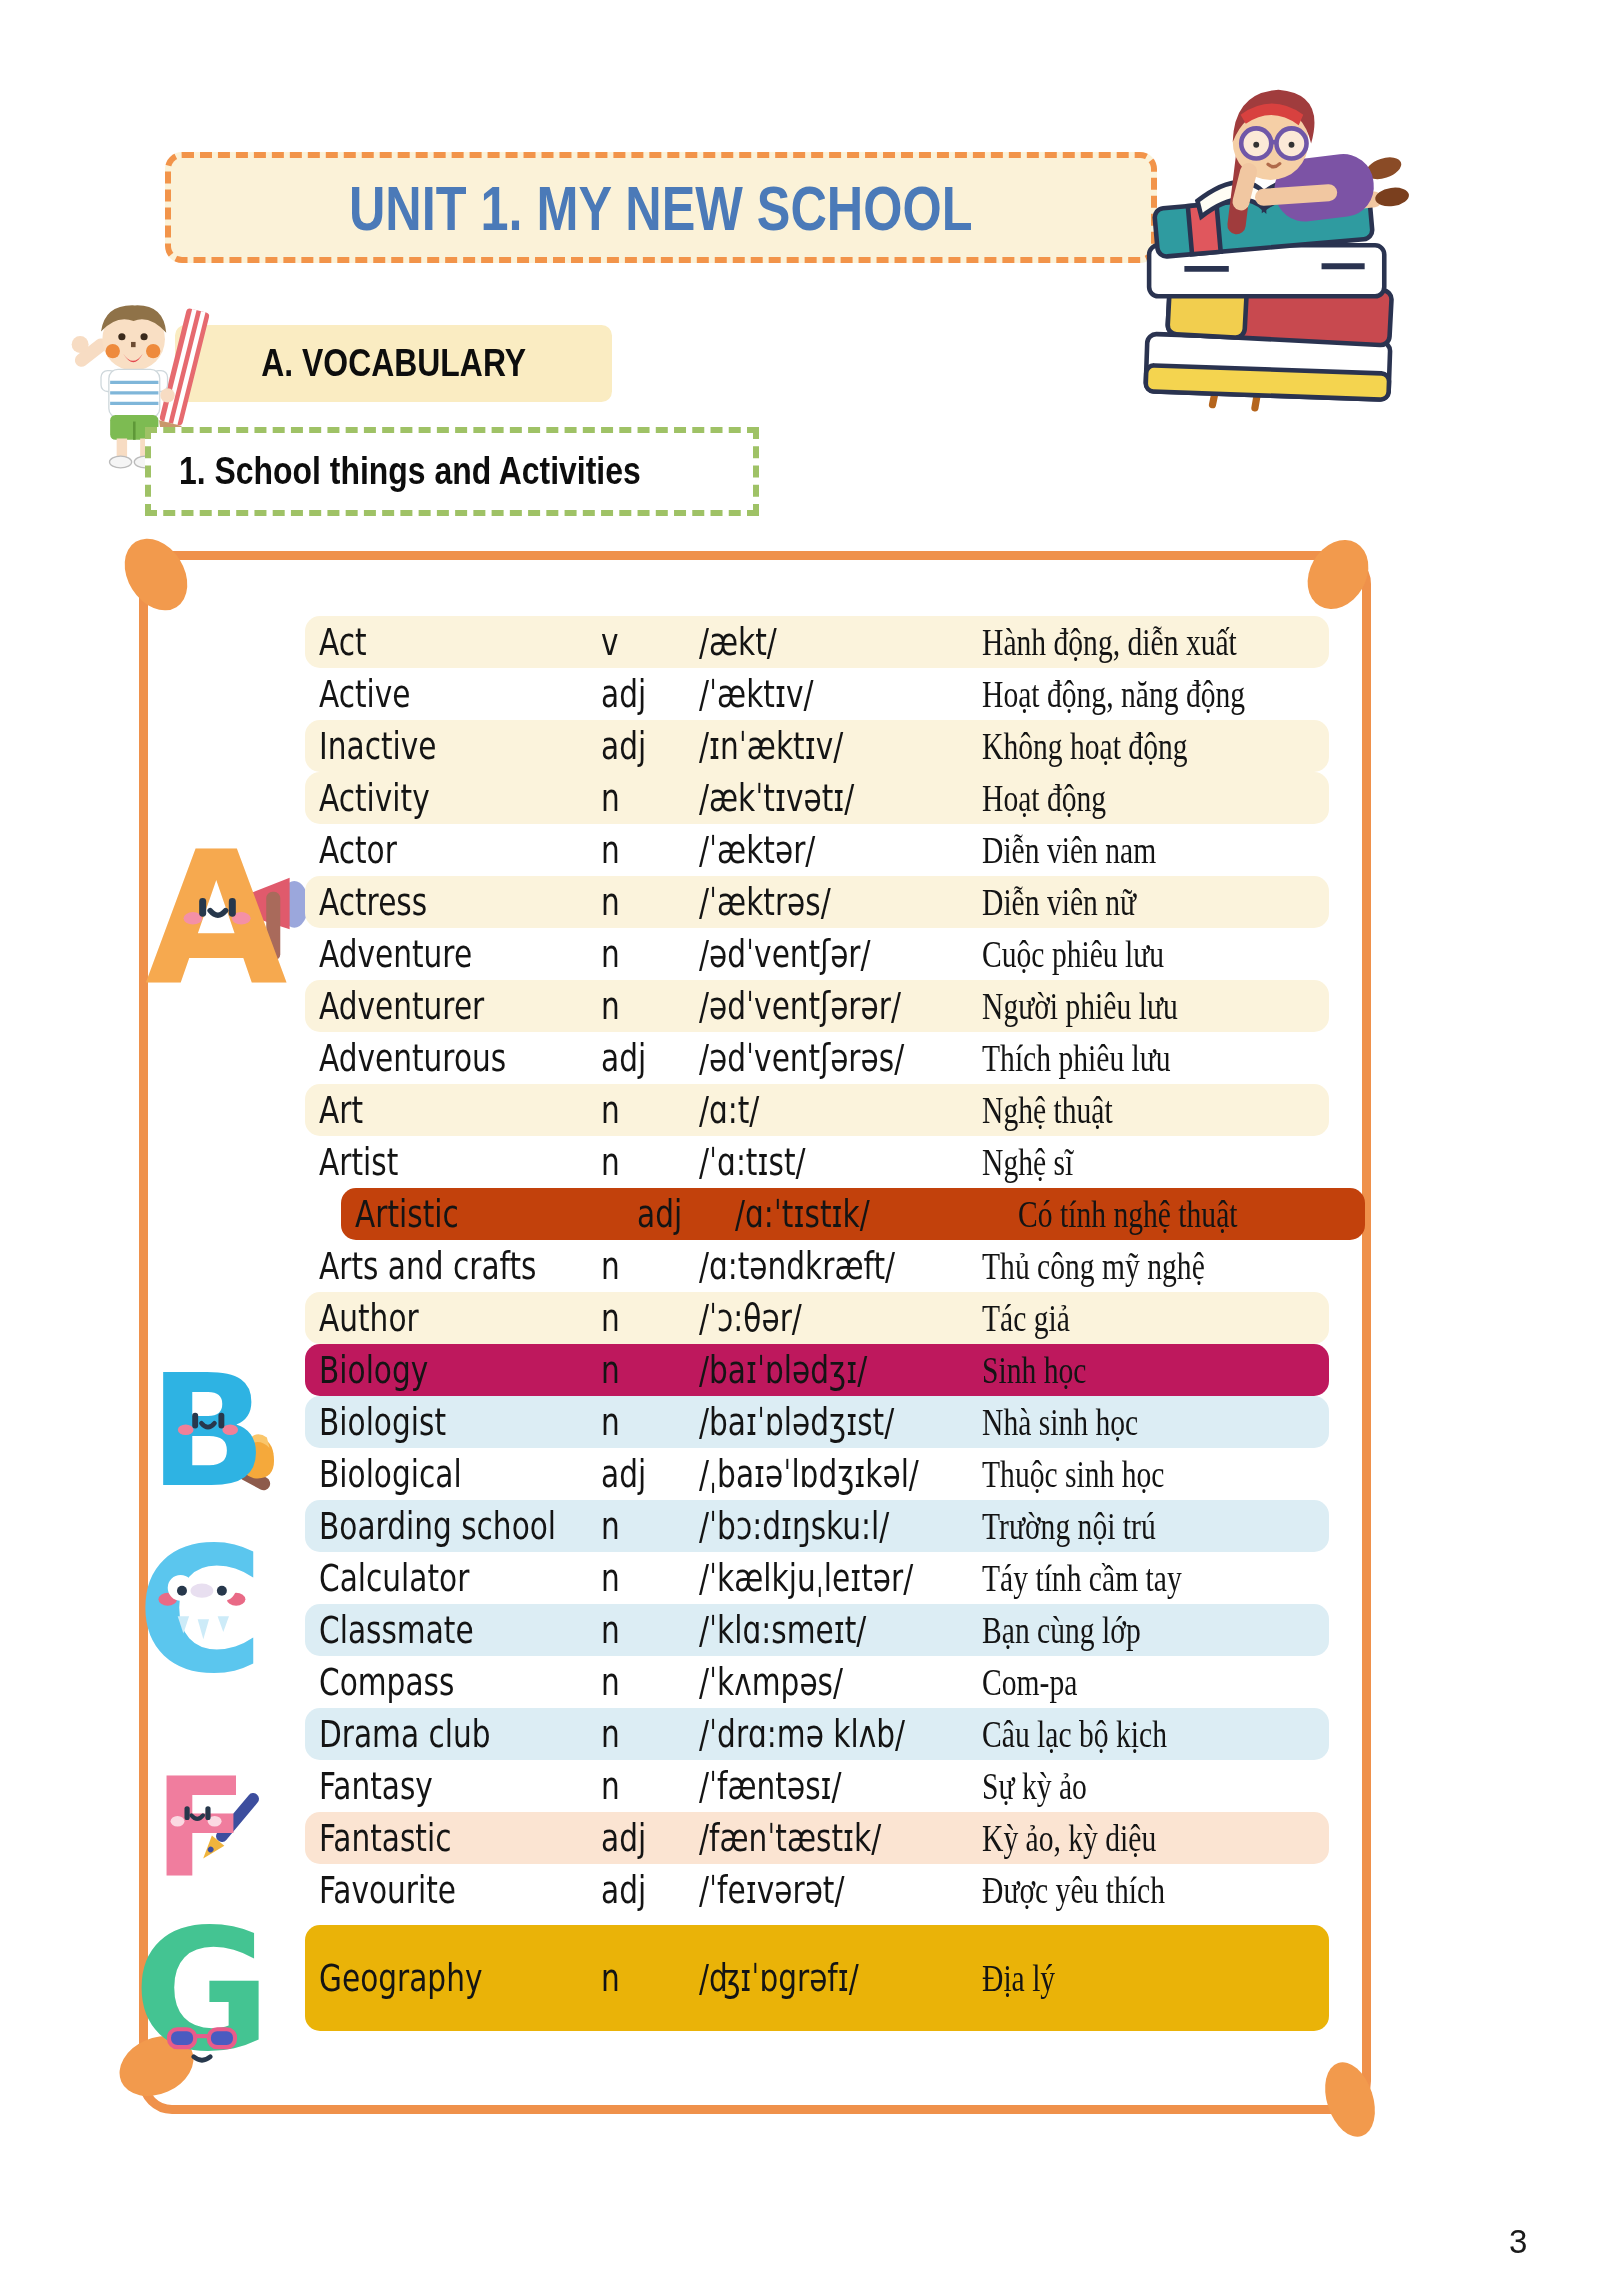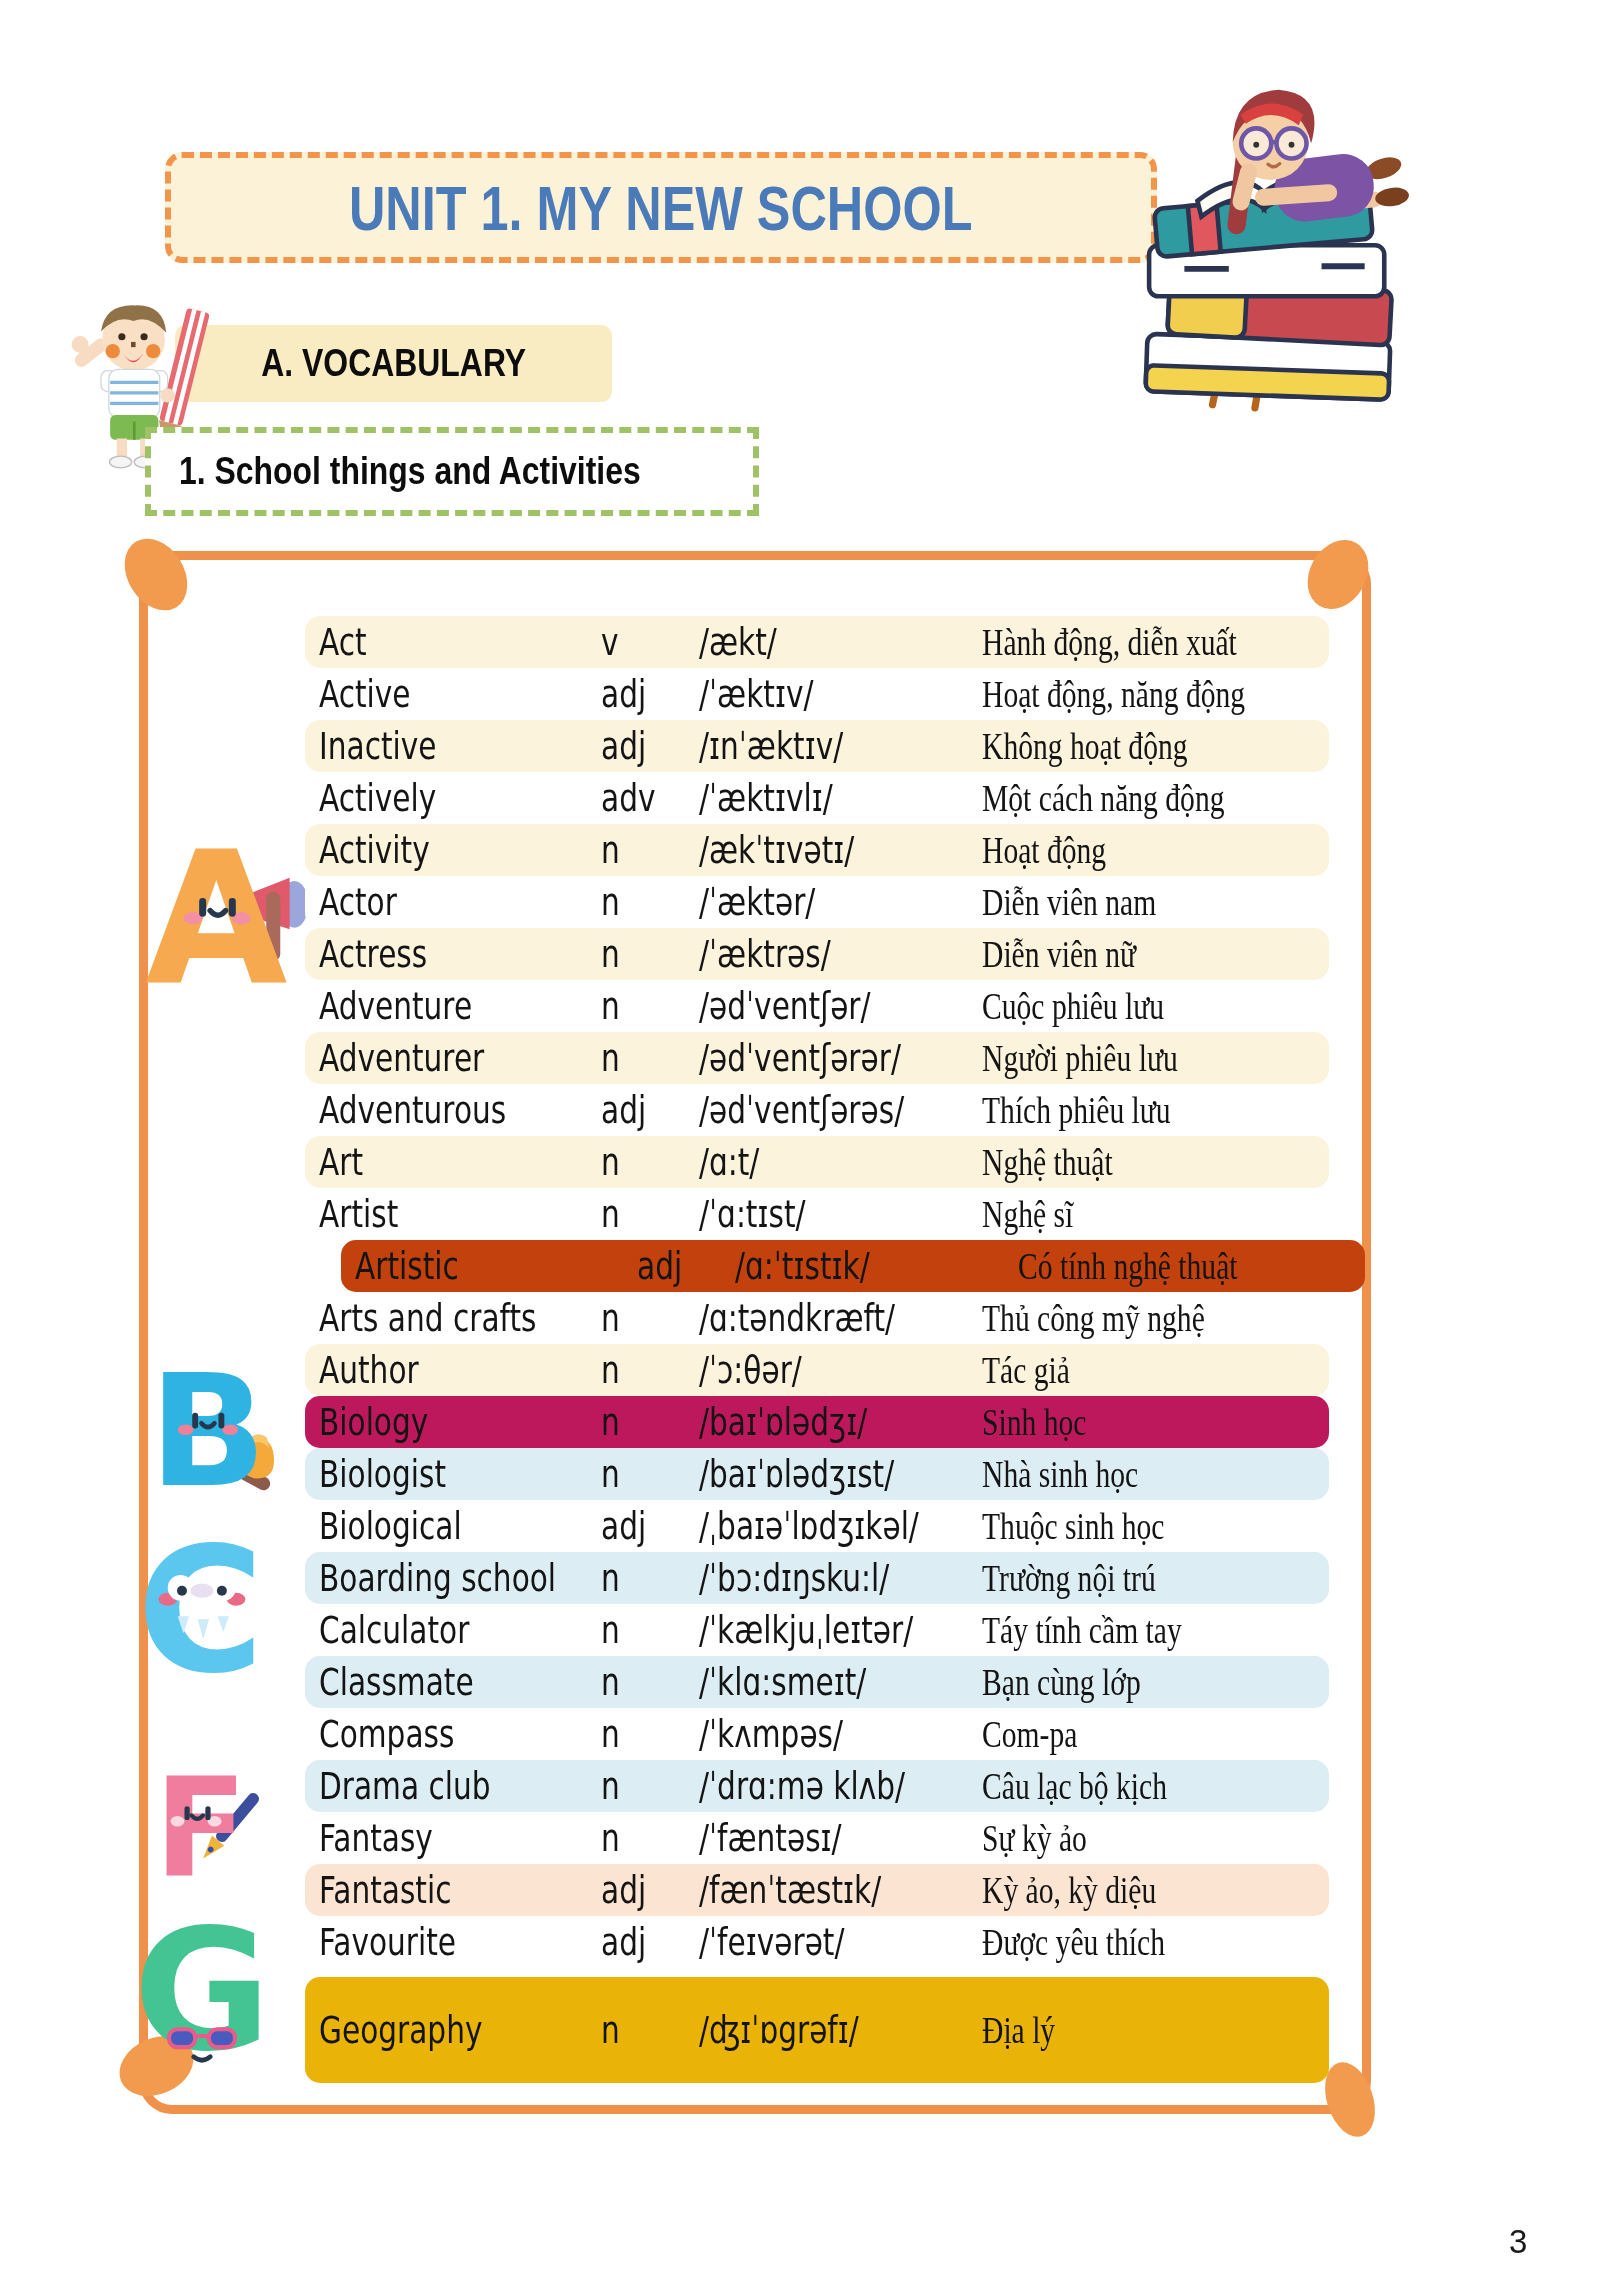--- a/index.html
+++ b/index.html
@@ -302,34 +302,20 @@
         <div class="cell pos">
           <span>adj</span>
         </div>
         <div class="cell ipa">
           <span>/ɪnˈæktɪv/</span>
         </div>
         <div class="cell meaning">
           <span>Không hoạt động</span>
         </div>
       </div>
-      <div class="vrow" style="background: rgb(255, 255, 255);">
-        <div class="cell word">
-          <span>Actively</span>
-        </div>
-        <div class="cell pos">
-          <span>adv</span>
-        </div>
-        <div class="cell ipa">
-          <span>/ˈæktɪvlɪ/</span>
-        </div>
-        <div class="cell meaning">
-          <span>Một cách năng động</span>
-        </div>
-      </div>
       <div class="vrow" style="background: rgb(251, 243, 220);">
         <div class="cell word">
           <span>Activity</span>
         </div>
         <div class="cell pos">
           <span>n</span>
         </div>
         <div class="cell ipa">
           <span>/ækˈtɪvətɪ/</span>
         </div>

